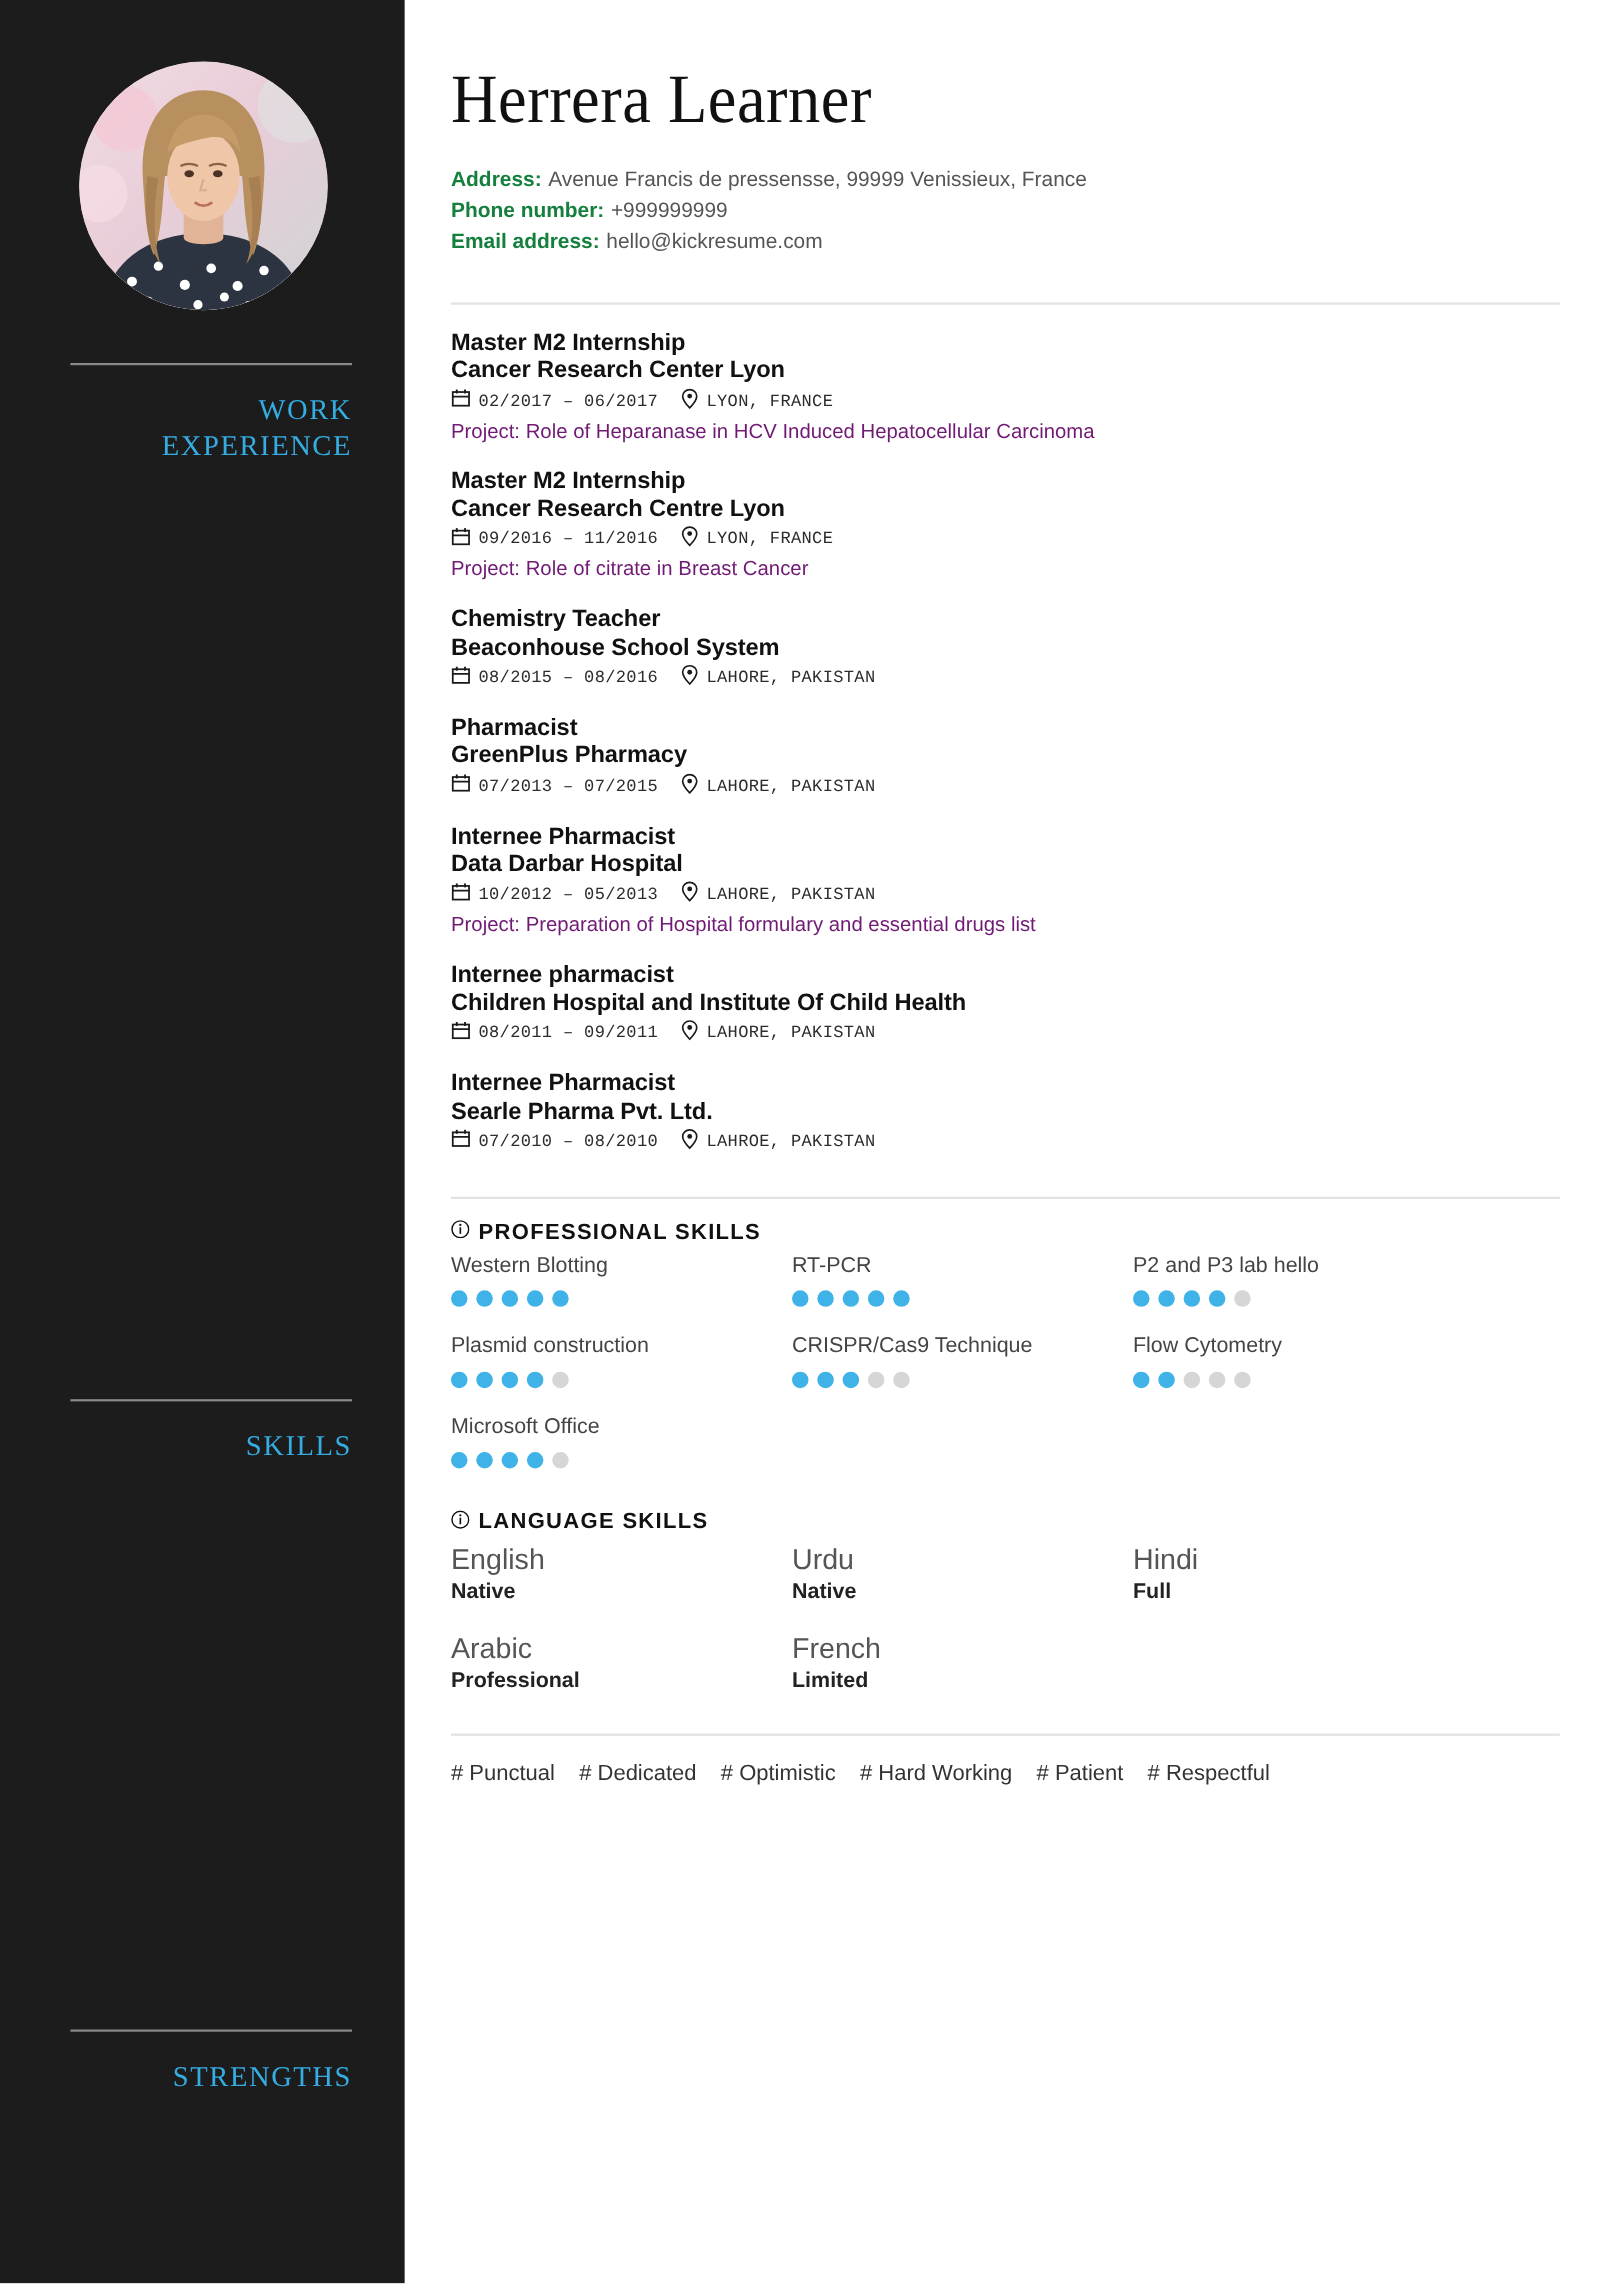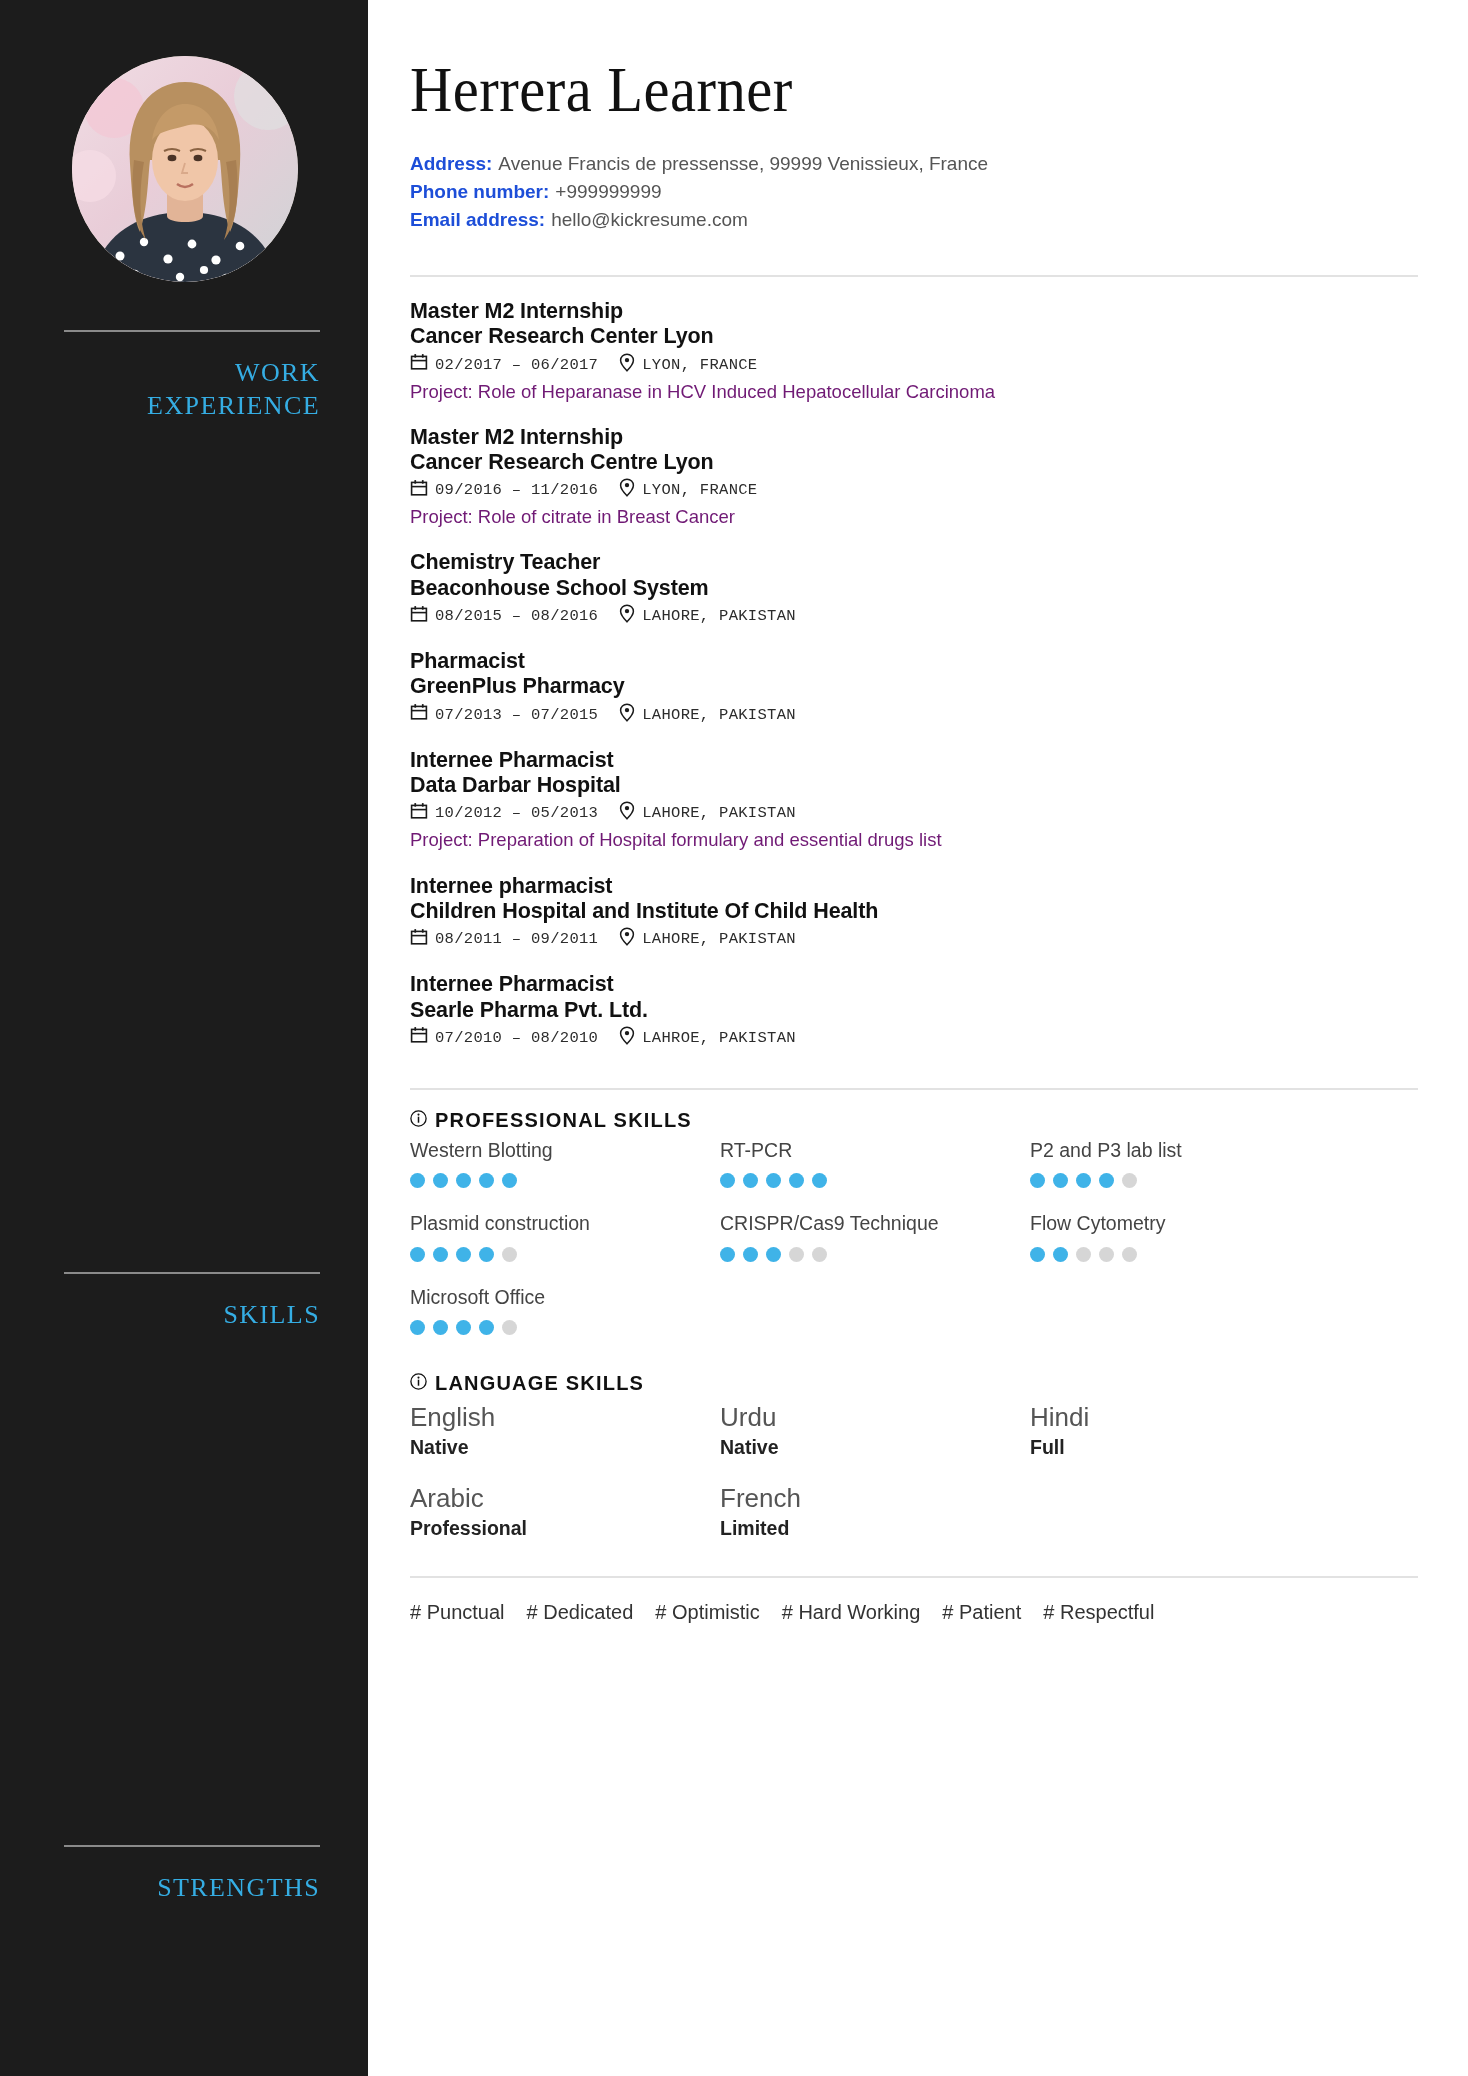--- a/index.html
+++ b/index.html
@@ -89,21 +89,21 @@
 
   .contact-list { margin-top: 26px; }
   .contact-row {
     font-size: 19px;
     line-height: 1.47;
     color: #555555;
     white-space: nowrap;
   }
   .contact-key {
     font-weight: bold;
-    color: #1d4ed8;
+    color: #15803d;
     margin-right: 6px;
   }
   .contact-val { color: #555555; }
 
   .divider {
     height: 2px;
     background: #e2e2e2;
     margin: 0;
   }
 
@@ -470,21 +470,21 @@
             <div class="skill-name">RT-PCR</div>
             <div class="dots">
               <span class="dot on"></span>
               <span class="dot on"></span>
               <span class="dot on"></span>
               <span class="dot on"></span>
               <span class="dot on"></span>
             </div>
           </div>
           <div>
-            <div class="skill-name">P2 and P3 lab list</div>
+            <div class="skill-name">P2 and P3 lab hello</div>
             <div class="dots">
               <span class="dot on"></span>
               <span class="dot on"></span>
               <span class="dot on"></span>
               <span class="dot on"></span>
               <span class="dot"></span>
             </div>
           </div>
           <div>
             <div class="skill-name">Plasmid construction</div>

